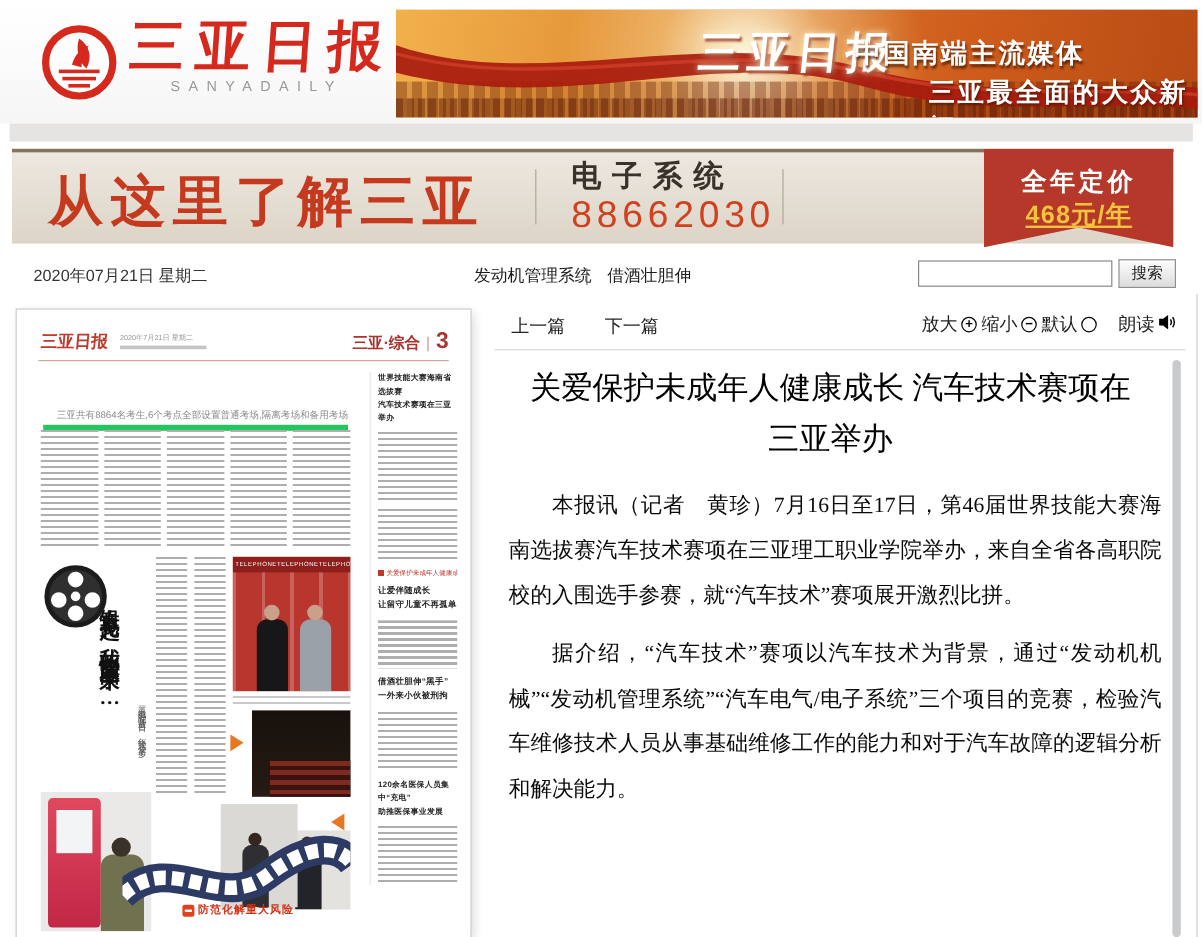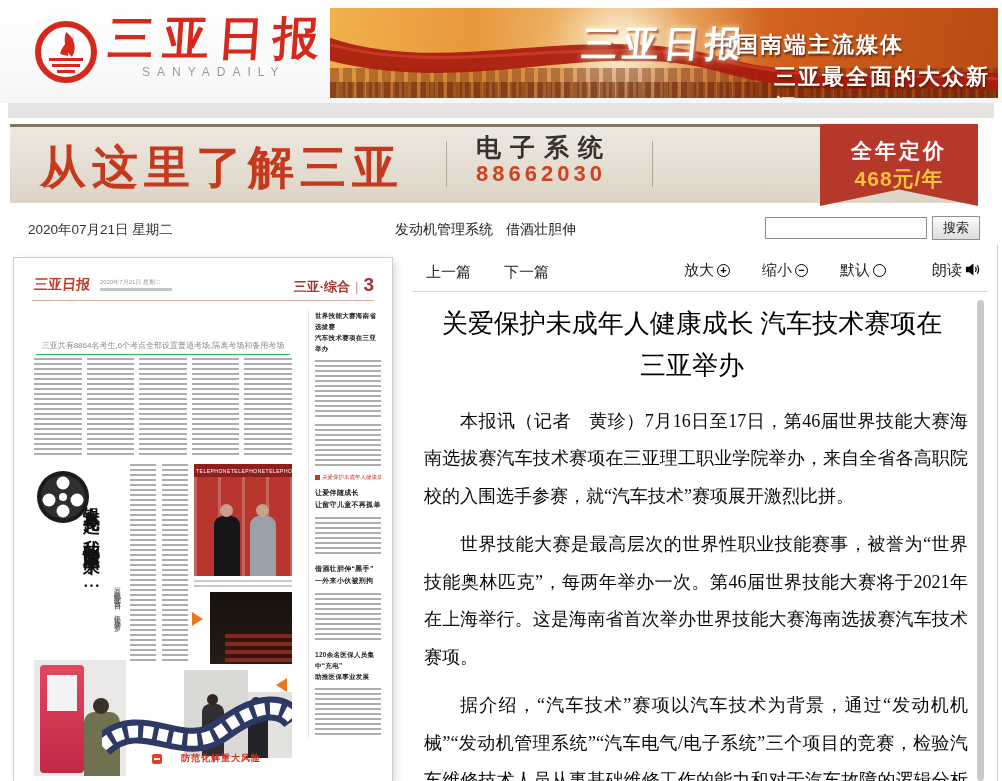--- a/index.html
+++ b/index.html
@@ -31,27 +31,27 @@
   .banner-l2{position:absolute;left:444px;top:54px;font-size:22px;font-weight:bold;color:#fff;letter-spacing:2px;
     text-shadow:1px 2px 2px rgba(80,25,0,.85);}
   .gray-strip{position:absolute;left:8px;top:103px;width:986px;height:15px;background:#e5e4e2;}
   
   .sub-banner{position:absolute;left:10px;top:124px;width:968px;height:76px;
     background:linear-gradient(#ede8e0,#dcd4c6);border-top:3px solid #84755f;}
   .slogan{position:absolute;left:30px;top:10px;font-size:46px;font-weight:900;color:#c53a1e;letter-spacing:6px;}
   .vdiv{position:absolute;top:14px;width:1px;height:46px;background:#b3a795;}
   .hotline{position:absolute;left:466px;top:5px;}
   .hl-label{font-size:25px;font-weight:900;color:#37322c;letter-spacing:9px;line-height:1.2;}
-  .hl-num{font-size:22px;font-weight:700;color:#d0421f;letter-spacing:4px;line-height:1.1;}
+  .hl-num{font-size:31px;font-weight:400;color:#d0421f;letter-spacing:4px;line-height:1.1;}
   .postal{position:absolute;left:666px;top:6px;font-size:16px;font-weight:bold;color:#453f37;line-height:21px;}
   .postal .code{color:#cf3f1e;font-size:17px;letter-spacing:3px;}
   .price-badge{position:absolute;right:0;top:-3px;width:158px;height:82px;background:#b5382a;text-align:center;
     clip-path:polygon(0 0,100% 0,100% 100%,50% 80%,0 100%);}
   .price-label{margin-top:13px;font-size:21px;font-weight:900;color:#fff;letter-spacing:3px;}
-  .price-value{font-size:21px;font-weight:900;color:#f6c33c;letter-spacing:1px;}
+  .price-value{font-size:21px;font-weight:900;color:#f6c33c;letter-spacing:1px;text-decoration:underline;}
   
   .nav-bar{position:absolute;left:10px;top:213px;width:982px;height:32px;background:#fff;border-bottom:2px solid #e0e0e0;font-size:14px;color:#1c1c1c;}
   .nav-date{position:absolute;left:18px;top:8px;font-size:13.5px;color:#333;}
   .nav-link{position:absolute;top:8px;cursor:pointer;}
   .nav-sep{position:absolute;top:8px;color:#666;}
   .search-input{position:absolute;left:755px;top:4px;width:152px;height:18px;border:1px solid #8a8a8a;font-size:13px;padding:1px 4px;}
   .search-btn{position:absolute;left:922px;top:3px;width:48px;height:24px;border:1px solid #8e8e8e;
     background:linear-gradient(#fdfdfd,#dcdcdc);font-size:13px;color:#222;cursor:pointer;font-family:"Liberation Sans",sans-serif;}
   
   .content{position:absolute;left:0;top:245px;width:1002px;height:536px;background:#fff;}
@@ -60,22 +60,22 @@
     box-shadow:0 0 0 1px #cdcdcd,3px 3px 9px rgba(0,0,0,.16);}
   .p-masthead{position:absolute;left:20px;top:18px;font-family:"Liberation Serif",serif;font-weight:bold;font-size:14px;color:#c0392b;transform:skewX(-5deg);}
   .p-info{position:absolute;left:86px;top:20px;font-size:6px;color:#999;line-height:8px;}
   .p-info .bar{width:72px;height:3px;background:#c4c4c4;margin-top:2px;}
   .p-section{position:absolute;right:18px;top:16px;font-size:13px;font-weight:bold;color:#a83430;}
   .p-section .pgno{font-size:19px;margin-left:5px;}
   .p-section .pdiv{color:#c99;font-weight:normal;margin-left:5px;}
   .p-rule{position:absolute;left:18px;right:18px;top:42px;height:1px;background:#d3a79b;}
   .p-headline{position:absolute;left:20px;top:54px;width:258px;text-align:center;font-family:"Liberation Serif",serif;
     font-weight:bold;font-size:18px;color:#0e0e0e;white-space:nowrap;letter-spacing:0.5px;}
-  .p-subhead{position:absolute;left:22px;top:82px;width:254px;text-align:center;font-size:8px;color:#8b8b8b;
-    border-bottom:1px solid #22c55e;padding-bottom:3px;white-space:nowrap;}
+  .p-subhead{position:absolute;left:22px;top:82px;width:254px;text-align:right;font-size:8px;color:#8b8b8b;
+    border-bottom:5px solid #22c55e;padding-bottom:3px;white-space:nowrap;}
   .sim{background:repeating-linear-gradient(to bottom,#aeaeae 0 2px,transparent 2px 5px);}
   .sim-light{background:repeating-linear-gradient(to bottom,#c9c9c9 0 2px,transparent 2px 5px);}
   .cols5{position:absolute;left:20px;top:100px;width:258px;height:98px;display:flex;gap:5px;}
   .cols5 div{flex:1;}
   
   .feature{position:absolute;left:20px;top:206px;width:258px;height:312px;}
   .reel{position:absolute;left:2px;top:6px;width:54px;height:54px;}
   .v-title{position:absolute;left:46px;top:30px;height:268px;writing-mode:vertical-rl;text-orientation:upright;
     font-family:"Liberation Serif",serif;font-weight:bold;font-size:17px;color:#111;letter-spacing:3px;}
   .v-sub{position:absolute;left:78px;top:118px;height:150px;writing-mode:vertical-rl;text-orientation:upright;
@@ -104,38 +104,38 @@
   .photo-entry .pa{position:absolute;left:22px;bottom:0;width:20px;height:48px;background:#f4f2ef;border:1px solid #bbb;border-bottom:none;border-radius:8px 8px 0 0;}
   .photo-entry .pa::before{content:"";position:absolute;top:-9px;left:4px;width:10px;height:10px;border-radius:50%;background:#4a3a30;}
   .photo-entry .pb{position:absolute;right:24px;bottom:0;width:22px;height:52px;background:#23242a;border-radius:8px 8px 0 0;}
   .photo-entry .pb::before{content:"";position:absolute;top:-9px;left:5px;width:10px;height:10px;border-radius:50%;background:#3c2e25;}
   .photo-kiosk{position:absolute;left:0px;top:196px;width:92px;height:116px;background:#ebe9e7;overflow:hidden;}
   .kiosk-machine{position:absolute;left:6px;top:5px;width:44px;height:108px;border-radius:4px;background:linear-gradient(#e0485e,#c22746);}
   .kiosk-screen{position:absolute;left:7px;top:10px;width:30px;height:36px;background:#f3f4f6;}
   .kiosk-man{position:absolute;right:6px;bottom:0;width:36px;height:64px;background:#70714f;border-radius:10px 10px 0 0;}
   .kiosk-man::before{content:"";position:absolute;top:-14px;left:9px;width:16px;height:16px;border-radius:50%;background:#3a3128;}
   .filmstrip{position:absolute;left:68px;top:216px;width:190px;height:88px;pointer-events:none;}
-  .risk{position:absolute;left:118px;top:288px;display:flex;align-items:center;gap:19px;}
+  .risk{position:absolute;left:118px;top:288px;display:flex;align-items:center;gap:3px;}
   .risk-icon{width:10px;height:10px;background:#e2401f;border-radius:2px;position:relative;}
   .risk-icon::after{content:"";position:absolute;left:2px;top:4px;width:6px;height:2px;background:#fff;}
   .risk-text{font-size:9px;font-weight:bold;color:#d23318;letter-spacing:1px;}
   
   .p-right{position:absolute;left:294px;top:52px;width:66px;display:flex;flex-direction:column;gap:6px;
     border-left:1px solid #e6e6e6;padding-left:6px;}
   .rtitle{font-size:6.5px;font-weight:bold;color:#222;line-height:1.7;letter-spacing:.3px;}
   .care-tag{display:flex;align-items:center;gap:2px;white-space:nowrap;overflow:hidden;}
   .care-tag .ci{width:5px;height:5px;background:#c0392b;flex:none;}
   .care-tag span{font-size:5.5px;color:#c0392b;}
   .rsim{width:100%;}
   
   .article-panel{position:absolute;left:402px;top:0;width:596px;height:536px;background:#fff;}
   .panel-right-border{position:absolute;right:0;top:0;bottom:0;width:1px;background:#ccc;}
   .a-toolbar{position:absolute;left:10px;top:16px;width:576px;height:30px;border-bottom:1px solid #d8d8d8;font-size:15px;color:#222;}
   .a-link{position:absolute;top:2px;cursor:pointer;}
-  .a-tools{position:absolute;right:8px;top:0px;display:flex;gap:32px;}
+  .a-tools{position:absolute;right:8px;top:0px;display:flex;gap:4px;}
   .tool{display:flex;align-items:center;gap:3px;cursor:pointer;}
   .circ{width:13px;height:13px;border:1.5px solid #000;border-radius:50%;display:inline-flex;align-items:center;justify-content:center;
     font-size:11px;font-weight:bold;line-height:1;box-sizing:border-box;color:#000;}
   .a-scroll-thumb{position:absolute;left:575px;top:55px;width:7px;height:481px;background:#c8cacd;border-radius:4px;cursor:pointer;}
   .a-title{position:absolute;left:28px;top:58px;width:524px;text-align:center;font-family:"Liberation Serif",serif;
     font-size:26px;color:#000;line-height:1.6;}
   .a-body{position:absolute;left:22px;top:158px;width:544px;}
   .a-body p{margin:0 0 11px;font-family:"Liberation Serif",serif;font-size:18px;color:#0a0a0a;
     line-height:2.08;text-indent:2em;text-align:justify;}
 </style>
@@ -334,18 +334,17 @@
               <path d="M11 5.5 q1.8 2.5 0 5 M13 3.5 q3 4.5 0 9" stroke="#000" stroke-width="1.3" fill="none"></path>
             </svg>
           </span>
         </div>
       </div>
     </div>
     <div class="a-scroll-thumb"></div>
     <div class="a-title">关爱保护未成年人健康成长 汽车技术赛项在三亚举办</div>
     <div class="a-body">
       <p>本报讯（记者　黄珍）7月16日至17日，第46届世界技能大赛海南选拔赛汽车技术赛项在三亚理工职业学院举办，来自全省各高职院校的入围选手参赛，就“汽车技术”赛项展开激烈比拼。</p>
-      <p>世界技能大赛是最高层次的世界性职业技能赛事，被誉为“世界技能奥林匹克”，每两年举办一次。第46届世界技能大赛将于2021年在上海举行。这是海南省首次举办世界技能大赛海南选拔赛汽车技术赛项。</p>
       <p>据介绍，“汽车技术”赛项以汽车技术为背景，通过“发动机机械”“发动机管理系统”“汽车电气/电子系统”三个项目的竞赛，检验汽车维修技术人员从事基础维修工作的能力和对于汽车故障的逻辑分析和解决能力。</p>
 
     </div>
   </div>
 </div>
 
 </body></html>

